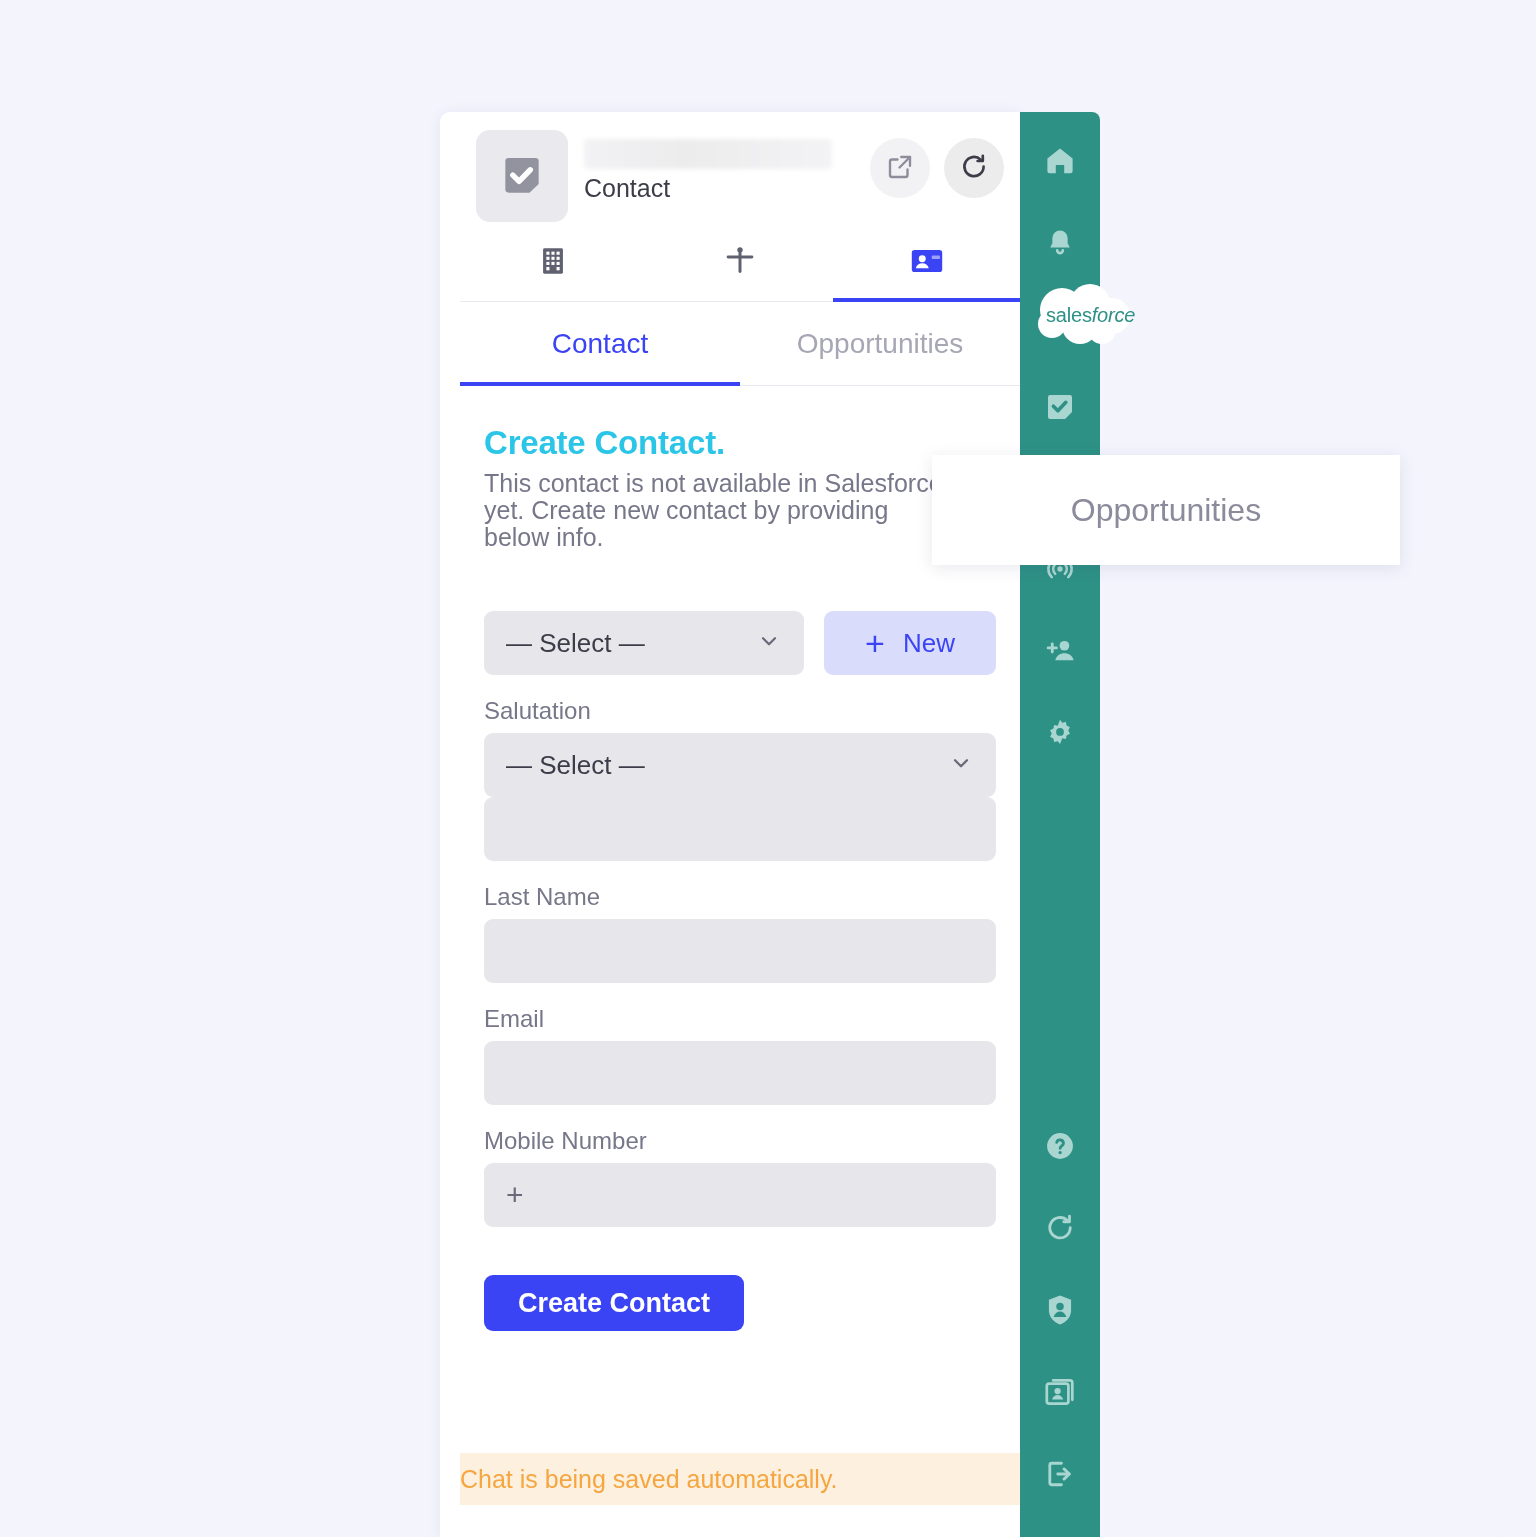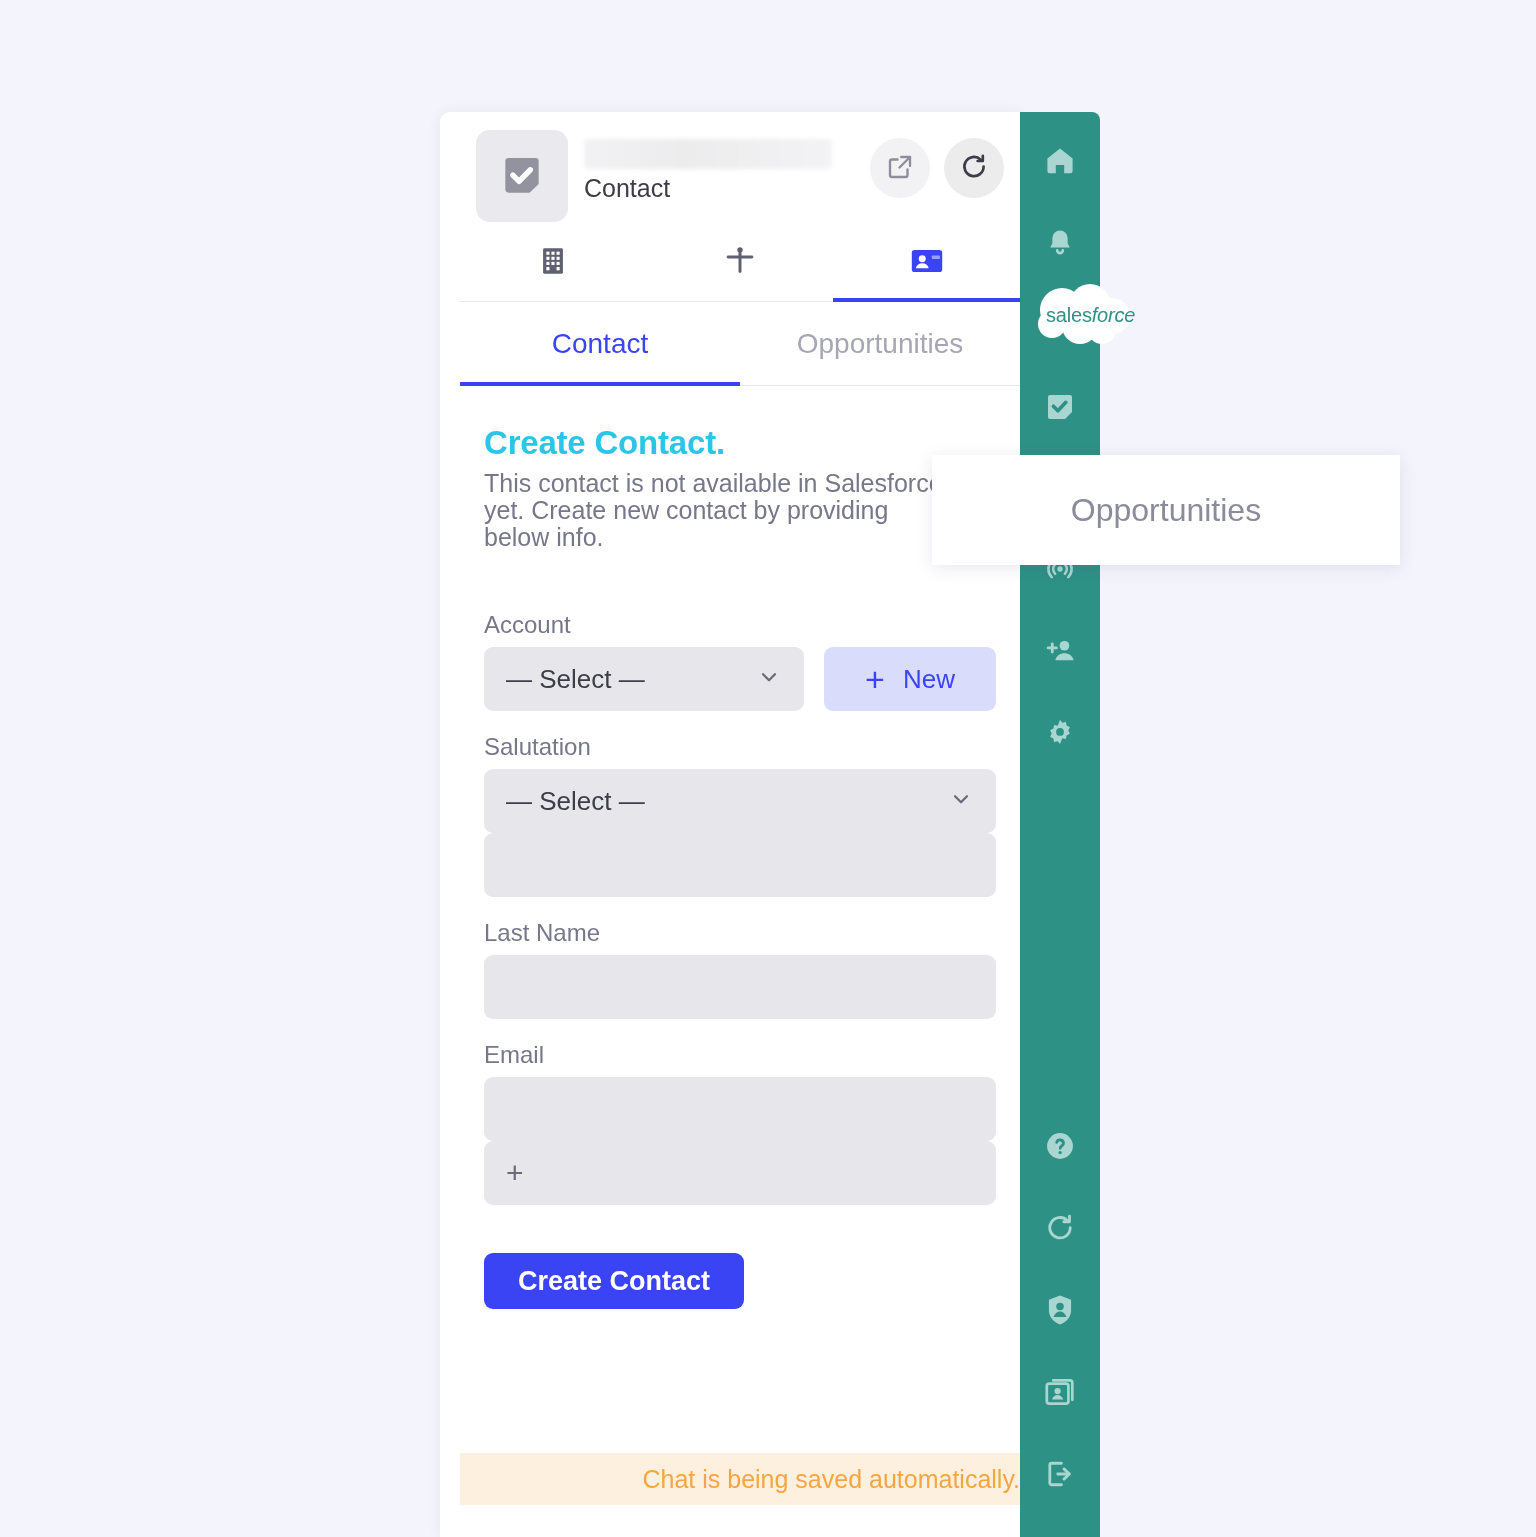--- a/index.html
+++ b/index.html
@@ -241,21 +241,21 @@
 
   
   .notice-banner {
     position: absolute;
     left: 0; right: 0;
     bottom: 0;
     height: 52px;
     background: #fdf0de;
     display: flex;
     align-items: center;
-    justify-content: flex-end;
+    justify-content: flex-start;
     color: #f5a640;
     font-size: 25px;
   }
 
   
   #rail {
     position: absolute;
     left: 1020px;
     top: 112px;
     width: 80px;
@@ -407,21 +407,20 @@
       <div class="text-tab active">Contact</div>
       <div class="text-tab">Opportunities</div>
     </div>
 
     <div class="form-body">
 
       <div class="form-title">Create Contact.</div>
       <div class="form-desc">This contact is not available in Salesforce yet. Create new contact by providing below info.</div>
 
       
-      <div class="field-label first">Account</div>
       <div class="field-row">
         <div class="select-box">
           <span class="sel-text">— Select —</span>
           <span class="chev">
             <svg width="26" height="26" viewBox="0 0 24 24" fill="none">
               <path d="M6.5 9.5L12 15l5.5-5.5" stroke="#6a6a7b" stroke-width="2.1" stroke-linecap="round" stroke-linejoin="round"></path>
             </svg>
           </span>
         </div>
         <button class="btn-new">
@@ -446,20 +445,21 @@
 
       
       <div class="field-label">Last Name</div>
       <div class="input-box"></div>
 
       
       <div class="field-label">Email</div>
       <div class="input-box"></div>
 
       
+      <div class="field-label">Mobile Number</div>
       <div class="input-box">
         <span class="prefix">+</span>
       </div>
 
       <button class="btn-primary">Create Contact</button>
 
       <div class="notice-banner">
         <span>Chat is being saved automatically.</span>
       </div>
     </div>

